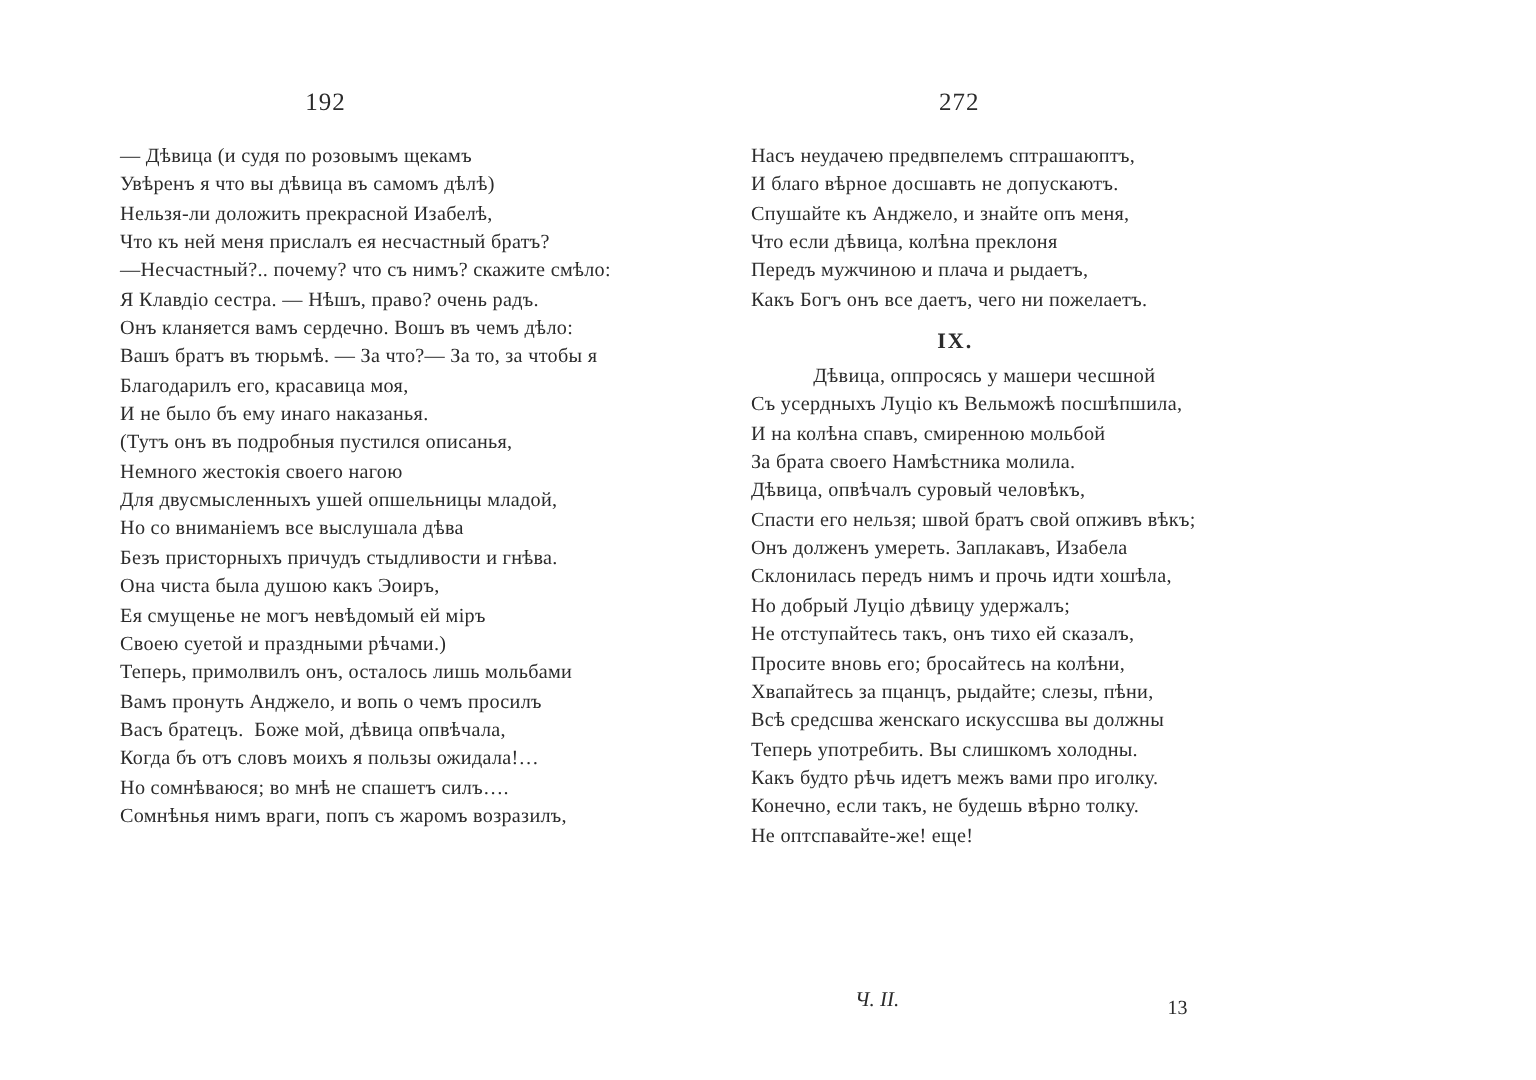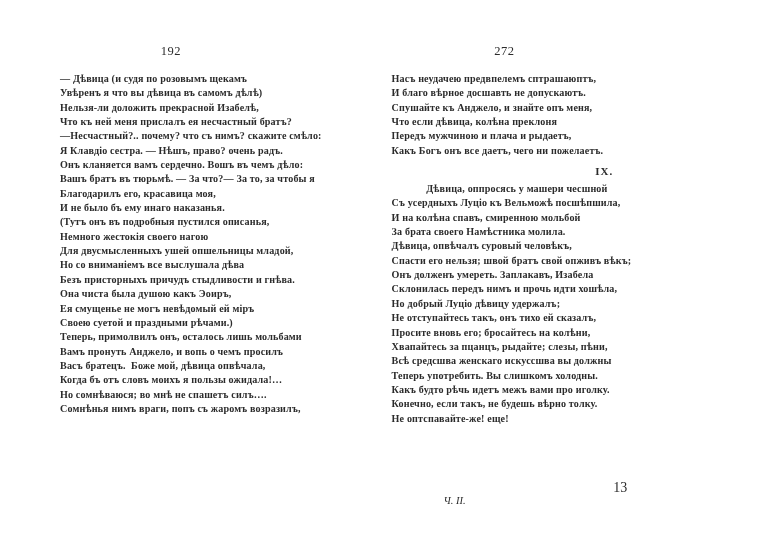--- a/index.html
+++ b/index.html
@@ -45,43 +45,42 @@
   .folio-right { padding-right: 14px; }
   .verse {
     font-size: 10.1px;
     line-height: 14.35px;
     color: #2b2b2b;
     white-space: pre-wrap;
   }
   .verse-line {
     white-space: pre;
     letter-spacing: 0.15px;
-    font-weight: bold;
   }
   .indent-1 { padding-left: 11px; text-align: center; }
   .section-num {
-    text-align: right;
+    text-align: center;
     font-size: 11px;
     font-weight: bold;
     letter-spacing: 1px;
     margin: 7px 0 5px 0;
     padding-right: 18px;
   }
   .signature {
     position: absolute;
     left: 88px;
     bottom: 34px;
     font-size: 10.5px;
     font-style: italic;
   }
   .catchword {
     position: absolute;
     right: 62px;
-    bottom: 44px;
-    font-size: 14px;
+    bottom: 30px;
+    font-size: 10px;
     margin-top: 36px;
   }
 </style>
 </head>
 <body>
 
 <div class="spread">
 
   <div class="page page-left">
     <div class="folio folio-left">192</div>

